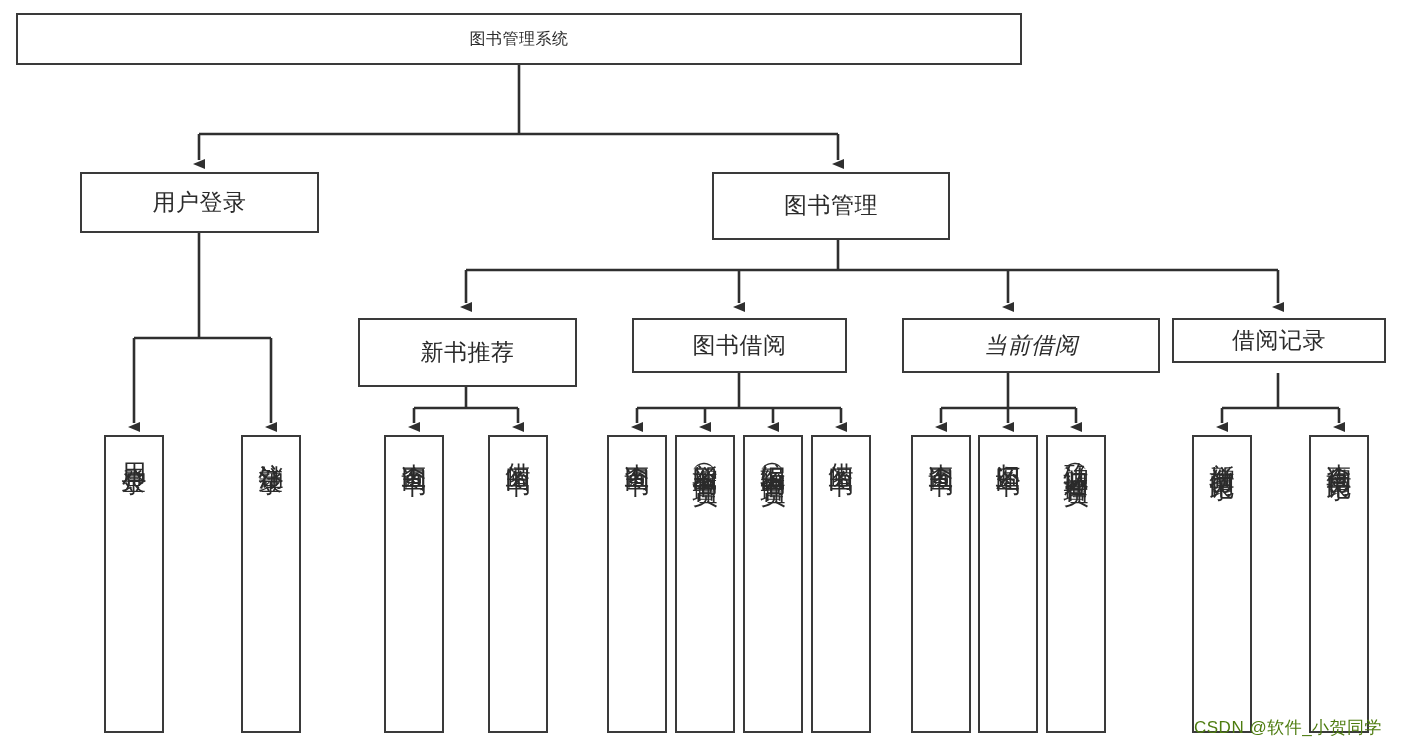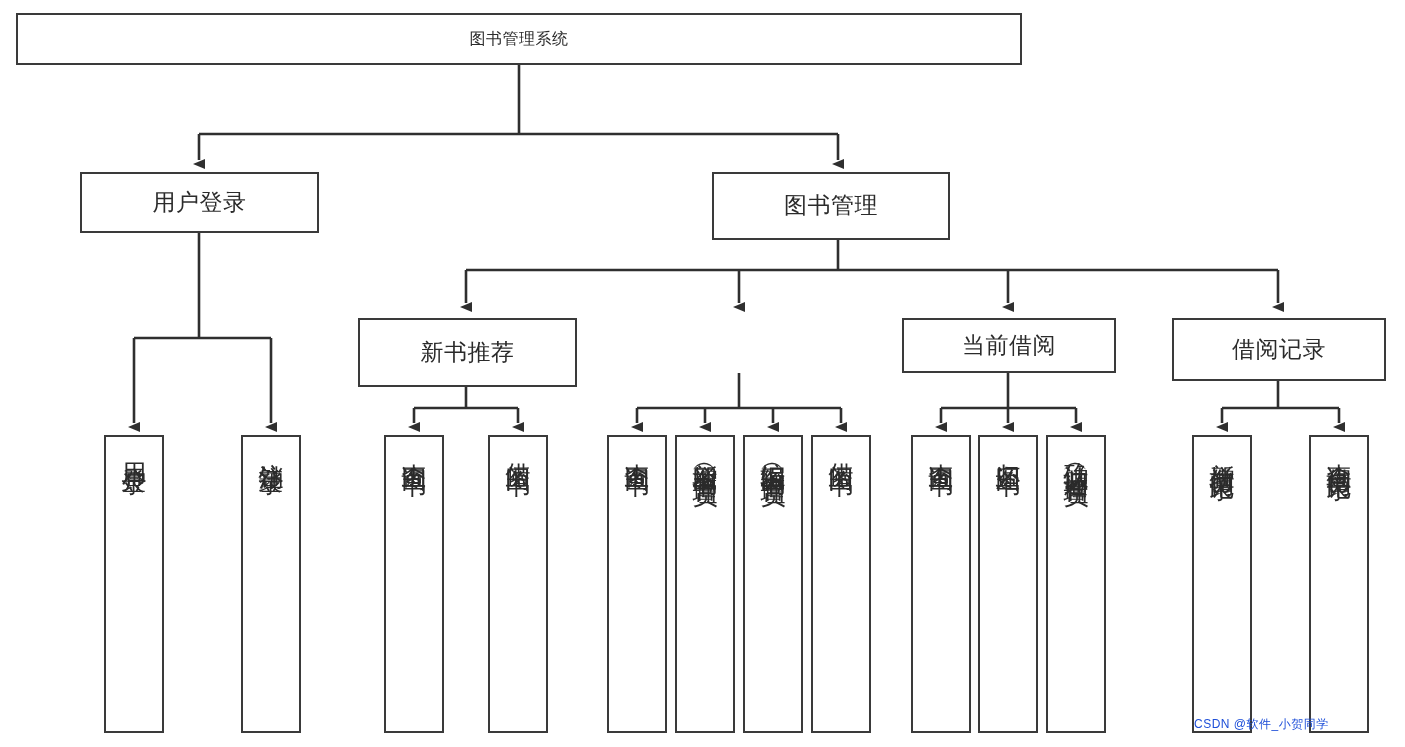--- a/index.html
+++ b/index.html
@@ -60,22 +60,22 @@
     writing-mode: vertical-rl;
     text-orientation: upright;
     -webkit-text-orientation: upright;
     font-size: 25px;
     line-height: 1.0;
     letter-spacing: 3px;
     white-space: nowrap;
   }
   .watermark {
     position: absolute;
-    color: #1d4ed8;
-    font-size: 12px;
+    color: #4d7c0f;
+    font-size: 17px;
     white-space: nowrap;
     letter-spacing: 0.5px;
   }
 </style>
 </head>
 <body>
 
 <div id="diagram-root">
 
   <svg id="edges-layer" viewBox="0 0 1405 747" width="1405" height="747" xmlns="http://www.w3.org/2000/svg">
@@ -135,24 +135,27 @@
   <div class="node horiz" style="left:80px; top:172px; width:239px; height:61px;">
     <span class="node-label">用户登录</span>
   </div>
   <div class="node horiz" style="left:712px; top:172px; width:238px; height:68px;">
     <span class="node-label">图书管理</span>
   </div>
 
   <div class="node horiz" style="left:358px; top:318px; width:219px; height:69px;">
     <span class="node-label">新书推荐</span>
   </div>
-  <div class="node horiz" style="left:902px; top:318px; width:214px; height:55px;">
+  <div class="node horiz" style="left:632px; top:318px; width:215px; height:55px;">
+    <span class="node-label">图书借阅</span>
+  </div>
+  <div class="node horiz" style="left:902px; top:318px; width:258px; height:55px;font-style:italic;">
     <span class="node-label">当前借阅</span>
   </div>
-  <div class="node horiz" style="left:1172px; top:318px; width:214px; height:63px;">
+  <div class="node horiz" style="left:1172px; top:318px; width:214px; height:45px;">
     <span class="node-label">借阅记录</span>
   </div>
 
   <div class="node leaf" style="left:104px; top:435px; width:60px; height:298px;">
     <span class="node-label">用户登录</span>
   </div>
   <div class="node leaf" style="left:241px; top:435px; width:60px; height:298px;">
     <span class="node-label">注销登录</span>
   </div>
 

